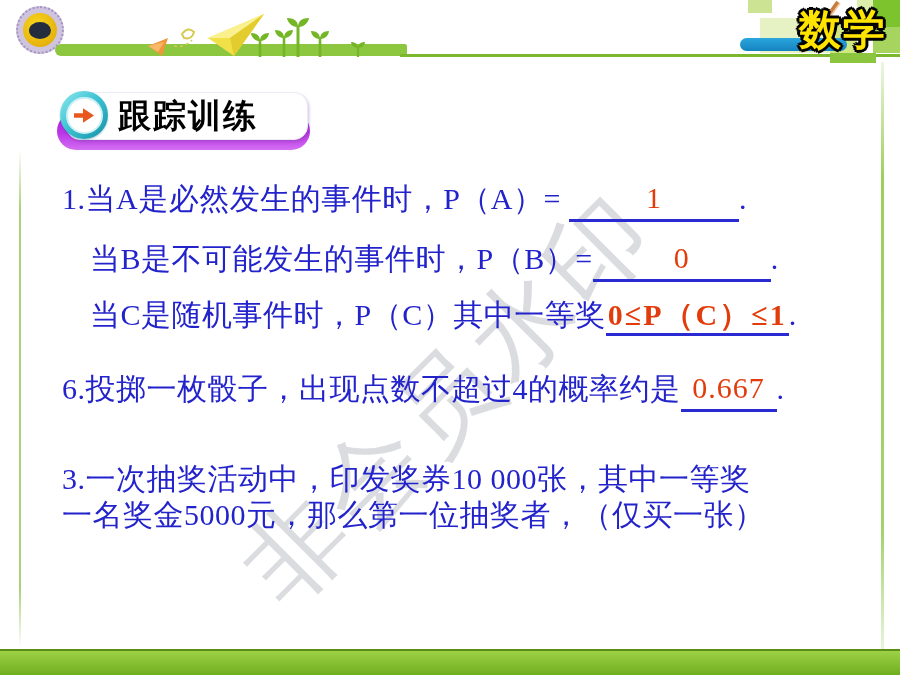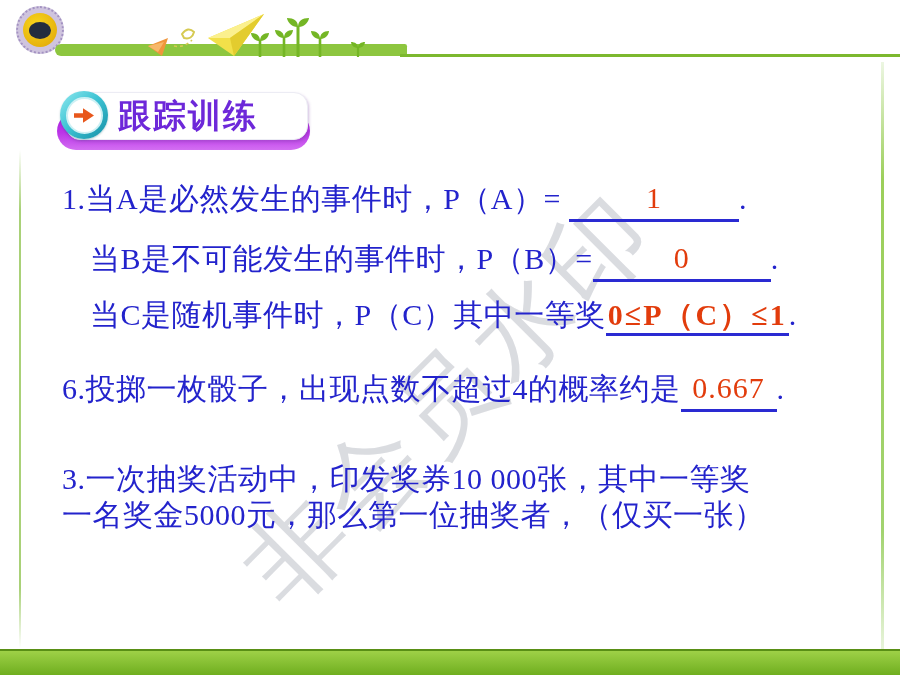--- a/index.html
+++ b/index.html
@@ -26,21 +26,21 @@
   .badge-text{position:absolute;left:66px;top:4px;font-family:"Liberation Sans","DejaVu Sans",sans-serif;
         font-weight:800;font-size:42px;letter-spacing:2px;color:#ffe400;line-height:52px;
         text-shadow:-2px -2px 0 #000,2px -2px 0 #000,-2px 2px 0 #000,2px 2px 0 #000,
                     0 -3px 0 #000,0 3px 0 #000,-3px 0 0 #000,3px 0 0 #000;}
   
   .banner-pill{position:absolute;left:57px;top:112px;width:253px;height:38px;border-radius:20px;
         background:linear-gradient(180deg,#a81edd 0%,#bb35e8 55%,#d36ef2 100%);}
   .banner-card{position:absolute;left:66px;top:92px;width:240px;height:46px;background:#ffffff;
         border-radius:14px;border:1px solid #ececf4;box-shadow:1px 2px 3px rgba(120,60,160,.35);}
   .banner-title{position:absolute;left:118px;top:94px;font-family:"Liberation Sans","DejaVu Sans",sans-serif;
-        font-size:33px;font-weight:700;letter-spacing:2px;color:#6d28d9;line-height:44px;}
+        font-size:33px;font-weight:700;letter-spacing:2px;color:#000000;line-height:44px;}
   .banner-circle{position:absolute;left:60px;top:91px;width:48px;height:48px;border-radius:50%;
         background:linear-gradient(135deg,#8fe9ef 0%,#3fc4d4 45%,#148fa6 100%);
         display:flex;align-items:center;justify-content:center;box-shadow:0 1px 2px rgba(0,90,110,.3);}
   .circle-white{width:33px;height:33px;border-radius:50%;background:#ffffff;border:2px solid #cdf0f4;
         display:flex;align-items:center;justify-content:center;}
   
   .watermark{position:absolute;left:450px;top:400px;transform:translate(-50%,-50%) rotate(-45deg);
         font-size:100px;letter-spacing:6px;color:#b7bac3;opacity:.5;white-space:nowrap;z-index:1;
         font-family:"Liberation Serif","DejaVu Serif",serif;}
   
@@ -103,20 +103,36 @@
     <path d="M10 27 V8" stroke="#74b625" stroke-width="2.6"></path>
     <path d="M10 9 C3 9 1 3 1 1 C7 1 10 4 10 9 Z" fill="#74b625"></path>
     <path d="M10 9 C17 9 19 3 19 1 C13 1 10 4 10 9 Z" fill="#74b625"></path>
   </svg>
   <svg class="sprout" style="left:350px;top:41px" width="16" height="16" viewBox="0 0 16 16">
     <path d="M8 16 V6" stroke="#74b625" stroke-width="2.2"></path>
     <path d="M8 7 C3 7 1 3 1 1 C5 1 8 3 8 7 Z" fill="#74b625"></path>
     <path d="M8 7 C13 7 15 3 15 1 C11 1 8 3 8 7 Z" fill="#74b625"></path>
   </svg>
 
+  <div class="badge">
+    <div class="sq" style="left:15px;top:0;width:24px;height:13px;background:#cde394"></div>
+    <div class="sq" style="left:27px;top:18px;width:70px;height:35px;background:#e6f2c4"></div>
+    <div class="sq" style="left:97px;top:18px;width:27px;height:35px;background:#cfe87f"></div>
+    <div class="sq" style="left:124px;top:0;width:19px;height:18px;background:#dcefad"></div>
+    <div class="sq" style="left:140px;top:0;width:27px;height:27px;background:#7dc32e"></div>
+    <div class="sq" style="left:140px;top:27px;width:27px;height:26px;background:#a6d45e"></div>
+    <div class="sq" style="left:97px;top:53px;width:46px;height:10px;background:#8cc63f"></div>
+    <div class="badge-blue"></div>
+    <svg style="position:absolute;left:45px;top:0" width="70" height="48" viewBox="0 0 70 48">
+      <line x1="60" y1="2" x2="30" y2="44" stroke="#c97a3d" stroke-width="4"></line>
+      <line x1="62" y1="3" x2="32" y2="45" stroke="#f0c9a0" stroke-width="1.5"></line>
+      <polygon points="30,44 27,48 33,47" fill="#5a3a1a"></polygon>
+    </svg>
+    <span class="badge-text">数学</span>
+  </div>
 
   <div class="watermark">非会员水印</div>
 
   <div class="banner-pill"></div>
   <div class="banner-card"></div>
   <div class="banner-title">跟踪训练</div>
   <div class="banner-circle">
     <div class="circle-white">
       <svg width="22" height="17" viewBox="0 0 22 17">
         <path d="M1 6.2 H10 V1.2 L21 8.5 10 15.8 V10.8 H1 Z" fill="#e8571c"></path>

